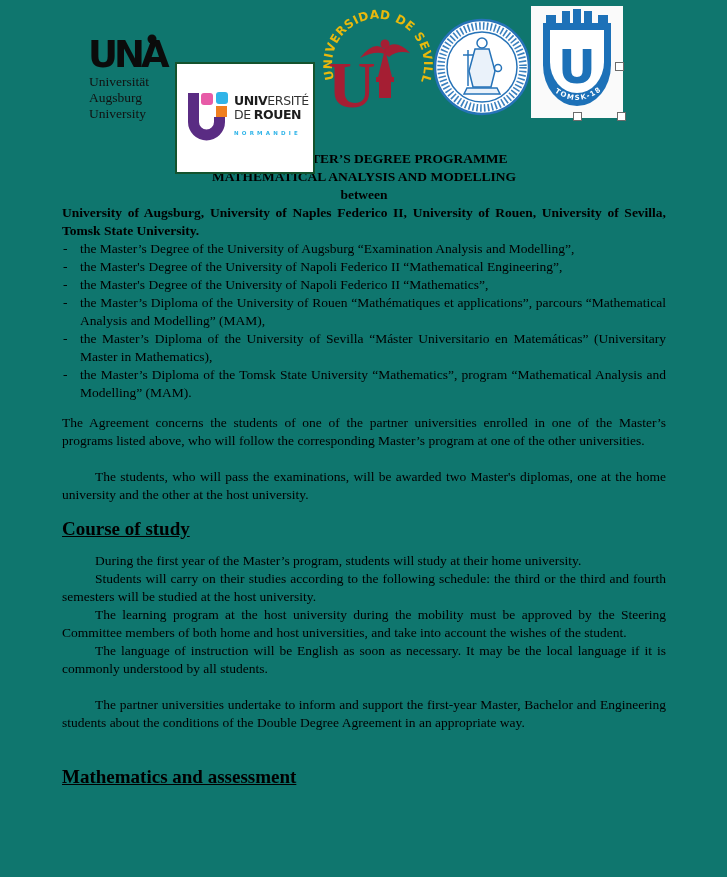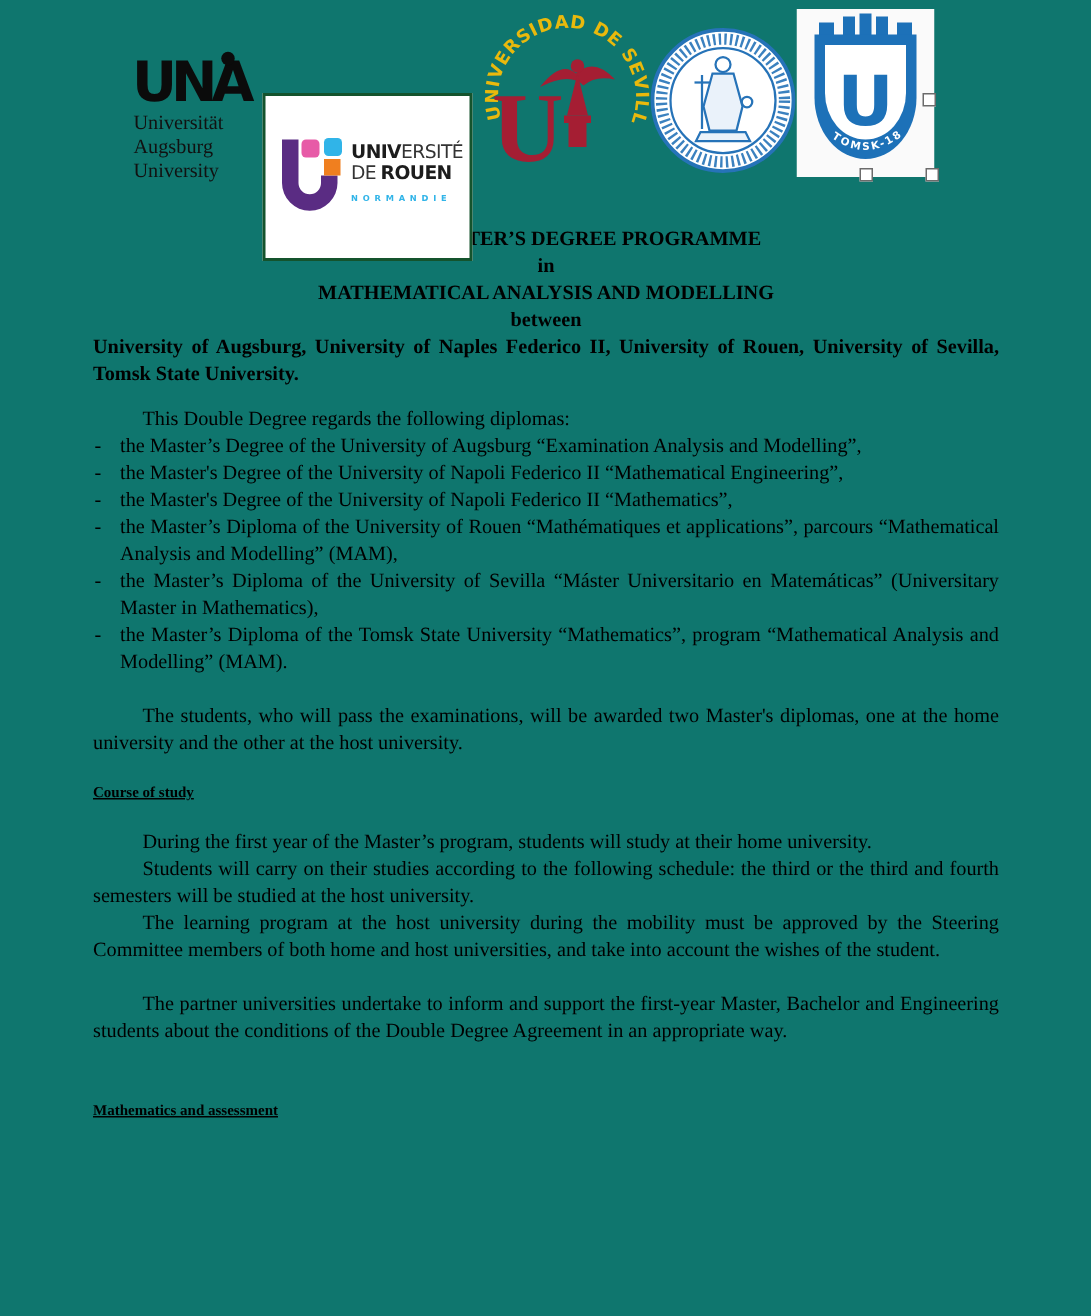--- a/index.html
+++ b/index.html
@@ -37,21 +37,21 @@
 
   
   p { margin:0; text-align:justify; }
   .first-indent { text-indent:33px; }
   .intro { margin-top:12px; }
   .diploma-list { margin:0; padding:0; list-style:none; }
   .diploma-item { position:relative; padding-left:18px; text-align:justify; }
   .diploma-item .dash { position:absolute; left:1px; top:0; }
   .para-agreement { margin-top:12px; }
   .para-students  { margin-top:18px; }
-  .doc-heading { font-size:10px; font-weight:bold; text-decoration:underline; margin:0; line-height:18px; }
+  .doc-heading { font-size:19px; font-weight:bold; text-decoration:underline; margin:0; line-height:18px; }
   .heading-course { margin-top:16px; }
   .course-first { margin-top:14px; }
   .para-partner { margin-top:18px; }
   .heading-exam { margin-top:36px; }
 </style>
 </head>
 <body>
 
 <div class="page">
 
@@ -140,27 +140,25 @@
 
     <div class="handle handle-right"></div>
     <div class="handle handle-br"></div>
     <div class="handle handle-bottom"></div>
   </div>
 
   <div class="content">
 
     <div class="title-block">
       <div class="title-line">DOUBLE MASTER’S DEGREE PROGRAMME</div>
-      <div class="title-line">in</div>
       <div class="title-line">MATHEMATICAL ANALYSIS AND MODELLING</div>
       <div class="title-line">between</div>
       <div class="title-partners">University of Augsburg, University of Naples Federico II, University of Rouen, University of Sevilla, Tomsk State University.</div>
     </div>
 
-    <p class="intro first-indent">This Double Degree regards the following diplomas:</p>
 
     <div class="diploma-list">
       <div class="diploma-item">
         <span class="dash">-</span>
         <span>the Master’s Degree of the University of Augsburg “Examination Analysis and Modelling”,</span>
       </div>
       <div class="diploma-item">
         <span class="dash">-</span>
         <span>the Master's Degree of the University of Napoli Federico II “Mathematical Engineering”,</span>
       </div>
@@ -175,27 +173,29 @@
       <div class="diploma-item">
         <span class="dash">-</span>
         <span>the Master’s Diploma of the University of Sevilla “Máster Universitario en Matemáticas” (Universitary Master in Mathematics),</span>
       </div>
       <div class="diploma-item">
         <span class="dash">-</span>
         <span>the Master’s Diploma of the Tomsk State University “Mathematics”, program “Mathematical Analysis and Modelling” (MAM).</span>
       </div>
     </div>
 
+    <p class="para-agreement">The Agreement concerns the students of one of the partner universities enrolled in one of the Master’s programs listed above, who will follow the corresponding Master’s program at one of the other universities.</p>
 
     <p class="para-students first-indent">The students, who will pass the examinations, will be awarded two Master's diplomas, one at the home university and the other at the host university.</p>
 
     <h3 class="doc-heading heading-course">Course of study</h3>
 
     <p class="course-first first-indent">During the first year of the Master’s program, students will study at their home university.</p>
     <p class="first-indent">Students will carry on their studies according to the following schedule: the third or the third and fourth semesters will be studied at the host university.</p>
     <p class="first-indent">The learning program at the host university during the mobility must be approved by the Steering Committee members of both home and host universities, and take into account the wishes of the student.</p>
+    <p class="first-indent">The language of instruction will be English as soon as necessary. It may be the local language if it is commonly understood by all students.</p>
 
     <p class="para-partner first-indent">The partner universities undertake to inform and support the first-year Master, Bachelor and Engineering students about the conditions of the Double Degree Agreement in an appropriate way.</p>
 
     <h3 class="doc-heading heading-exam">Mathematics and assessment</h3>
 
   </div>
 </div>
 
 </body></html>

